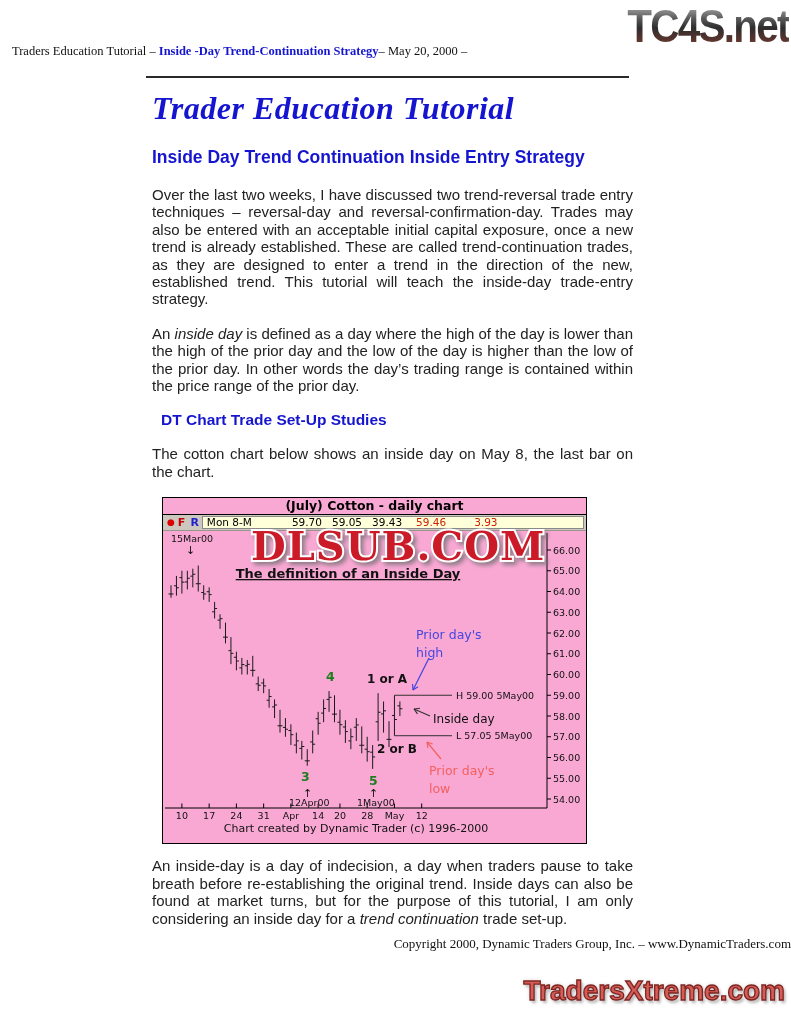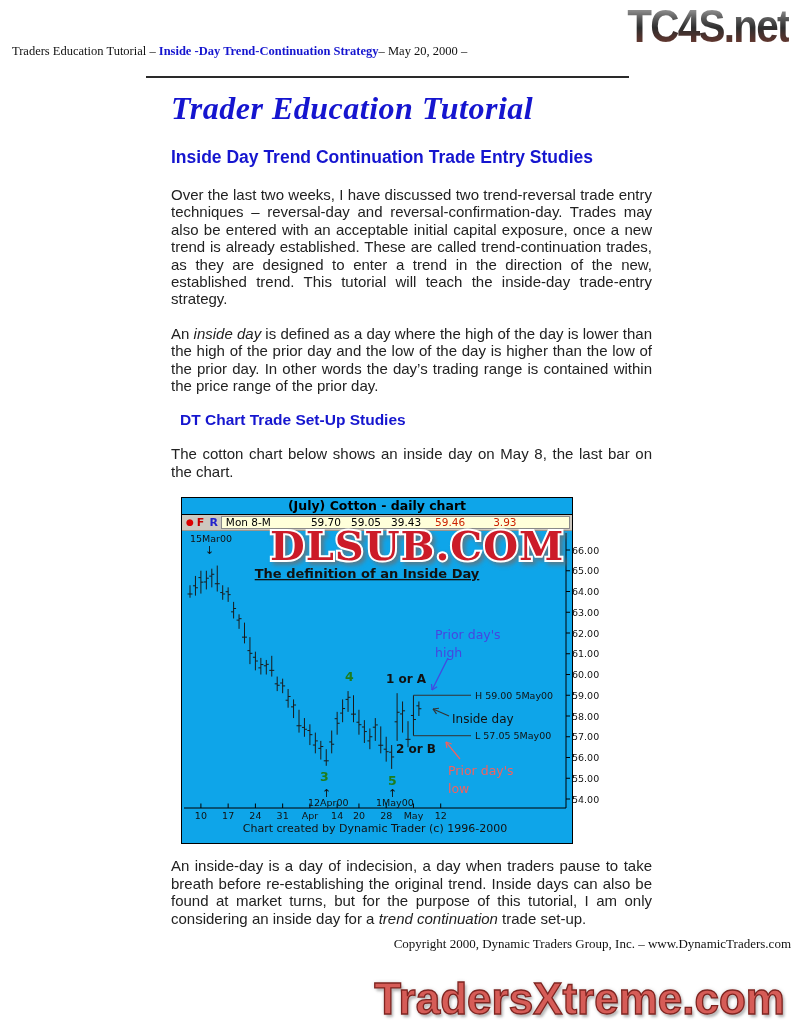--- a/index.html
+++ b/index.html
@@ -24,40 +24,40 @@
     position:absolute; top:44px; left:12px; width:100%;
     font-family:"Liberation Serif", serif;
     font-size:12.5px; line-height:15px; color:#111;
   }
   .doc-header .em { color:#1515cf; font-weight:bold; }
   .header-rule {
     position:absolute; top:76px; left:146px; width:483px; height:2px; background:#2a2a2a;
   }
 
   
-  .content { position:absolute; left:171px; top:90px; width:481px; }
+  .content { position:absolute; left:152px; top:90px; width:481px; }
   h1.title {
     font-family:"Liberation Serif", serif; font-style:italic; font-weight:bold;
     color:#1515cf; font-size:32px; line-height:36px; margin:0 0 21px 0;
     letter-spacing:0.5px;
   }
   h2.subtitle {
     color:#1515cf; font-size:17.5px; line-height:20px; font-weight:bold; margin:0 0 19px 0;
   }
   .blocks p {
     font-size:15px; line-height:17.4px; text-align:justify; margin:0 0 17px 0; color:#222;
   }
   .blocks h3 {
     color:#1515cf; font-size:15.5px; line-height:18px; font-weight:bold; margin:9px;
   }
   .blocks h3 + p { margin-top:16px; }
 
   
   .chart {
-    width:392px; margin:11px 0 13px 10px; border:1px solid #000; background:#0ea5e9;
+    width:425px; margin:11px 0 13px 10px; border:1px solid #000; background:#f9a8d4;
     position:relative; font-family:"DejaVu Sans", sans-serif;
   }
   .chart-titlebar {
     height:17px; line-height:16px; text-align:center; font-weight:bold; font-size:12.5px;
     border-bottom:1px solid #000; color:#000;
   }
   .chart-toolbar {
     height:16px; background:#ccc8c0; border-bottom:1px solid #9a968e;
     display:flex; align-items:center; padding:0 2px 0 4px; gap:3px;
   }
@@ -81,38 +81,38 @@
 
   
   .doc-footer {
     position:absolute; top:936px; left:0; width:100%; text-align:right;
     font-family:"Liberation Serif", serif; font-size:13px; color:#111;
   }
 
   
   .txtreme {
     position:absolute; top:977px; right:6px;
-    font-weight:bold; font-size:44px; line-height:1; letter-spacing:0px;
+    font-weight:bold; font-size:28px; line-height:1; letter-spacing:0px;
     color:#d65c57; -webkit-text-stroke:1.3px #7e2420;
     text-shadow:0 0 4px #c9c9c9, 2px 3px 3px #b0b0b0;
   }
 </style>
 </head>
 <body>
 
 <div class="tc4s">TC4S.net</div>
 
 <div class="doc-header">
   <div><span>Traders Education Tutorial – </span><span class="em">Inside -Day Trend-Continuation Strategy</span><span>– May 20, 2000 –</span></div>
 </div>
 <div class="header-rule"></div>
 
 <div class="content">
   <h1 class="title">Trader Education Tutorial</h1>
-  <h2 class="subtitle">Inside Day Trend Continuation Trade Entry Studies</h2>
+  <h2 class="subtitle">Inside Day Trend Continuation Inside Entry Strategy</h2>
 
   <div class="blocks" id="blocks-before">
       <p><span>Over the last two weeks, I have discussed two trend-reversal trade entry techniques – reversal-day and reversal-confirmation-day. Trades may also be entered with an acceptable initial capital exposure, once a new trend is already established. These are called trend-continuation trades, as they are designed to enter a trend in the direction of the new, established trend. This tutorial will teach the inside-day trade-entry strategy.</span></p>
       <p><span>An </span><span style="font-style: italic;">inside day</span><span> is defined as a day where the high of the day is lower than the high of the prior day and the low of the day is higher than the low of the prior day. In other words the day’s trading range is contained within the price range of the prior day.</span></p>
       <h3><span>DT Chart Trade Set-Up Studies</span></h3>
       <p><span>The cotton chart below shows an inside day on May 8, the last bar on the chart.</span></p>
     </div>
 
   <div class="chart">
     <div class="chart-titlebar">(July) Cotton - daily chart</div>

